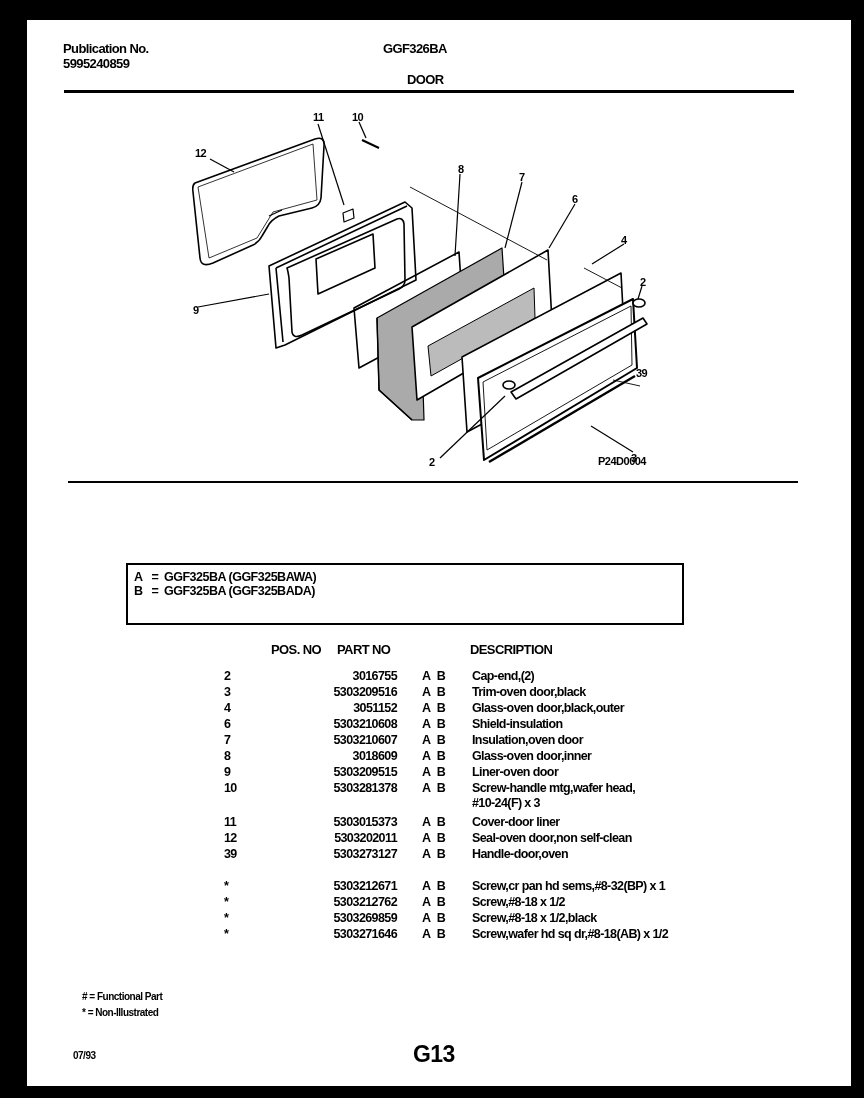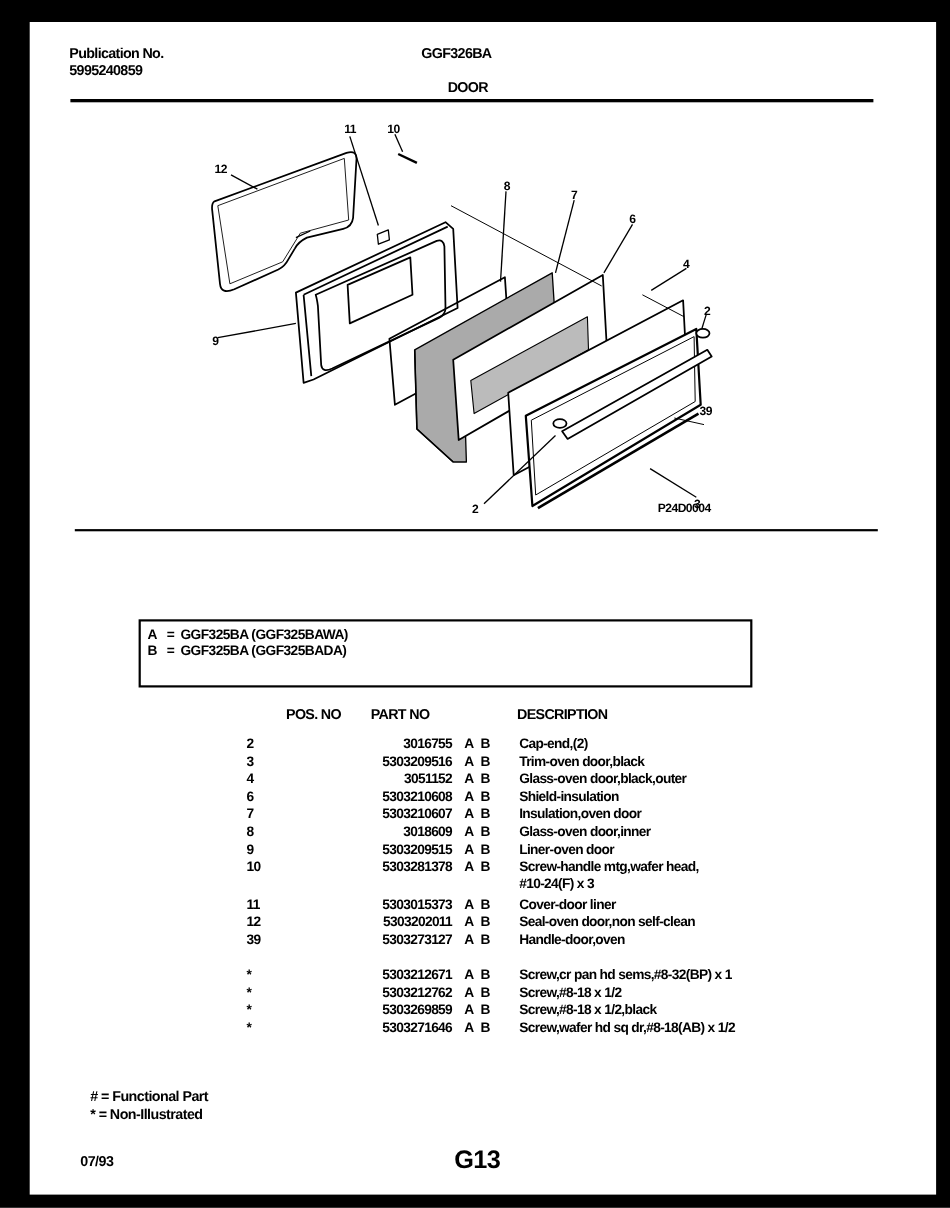--- a/index.html
+++ b/index.html
@@ -20,24 +20,24 @@
     border:2px solid #000; box-sizing:border-box; padding:5px 6px;
     font-size:12.5px; font-weight:bold; letter-spacing:-0.5px; line-height:14px;
   }
   .legend-line { display:flex; }
   .legend-key { width:12px; }
   .legend-eq { width:18px; text-align:center; }
   .tbl-head { position:absolute; top:622px; font-size:13px; font-weight:bold; letter-spacing:-0.6px; }
   .parts { position:absolute; left:0; top:648px; width:824px; }
   .row { position:absolute; left:0; width:824px; height:16px; font-size:12.5px; font-weight:bold; letter-spacing:-0.6px; line-height:16px; }
   .c-pos { position:absolute; left:197px; width:40px; }
-  .c-part { position:absolute; left:274px; width:110px; text-align:right; }
+  .c-part { position:absolute; left:260px; width:110px; text-align:right; }
   .c-mod { position:absolute; left:395px; width:40px; word-spacing:4px; }
   .c-desc { position:absolute; left:445px; width:300px; white-space:nowrap; }
-  .foot { font-size:13px; font-weight:bold; letter-spacing:-0.5px; line-height:15px; }
+  .foot { font-size:10px; font-weight:bold; letter-spacing:-0.5px; line-height:15px; }
 </style>
 </head>
 <body>
 
 <div class="page">
 
   <div class="abs hdr-text bold" style="left:36px; top:21px;">Publication No.</div>
   <div class="abs hdr-text bold" style="left:36px; top:36px;">5995240859</div>
   <div class="abs hdr-text bold" style="left:356px; top:21px;">GGF326BA</div>
   <div class="abs hdr-text bold" style="left:380px; top:52px;">DOOR</div>
@@ -132,21 +132,21 @@
       <span class="legend-eq">=</span>
       <span>GGF325BA (GGF325BAWA)</span>
     </div>
     <div class="legend-line">
       <span class="legend-key">B</span>
       <span class="legend-eq">=</span>
       <span>GGF325BA (GGF325BADA)</span>
     </div>
   </div>
 
-  <div class="tbl-head" style="left:186px;padding-left:47px;">POS. NO</div>
+  <div class="tbl-head" style="left:197px;padding-left:47px;">POS. NO</div>
   <div class="tbl-head" style="left:310px;">PART NO</div>
   <div class="tbl-head" style="left:443px;">DESCRIPTION</div>
 
   <div class="parts">
     <div class="row" style="top:0px;">
       <span class="c-pos">2</span>
       <span class="c-part">3016755</span>
       <span class="c-mod">A B</span>
       <span class="c-desc">Cap-end,(2)</span>
     </div>

